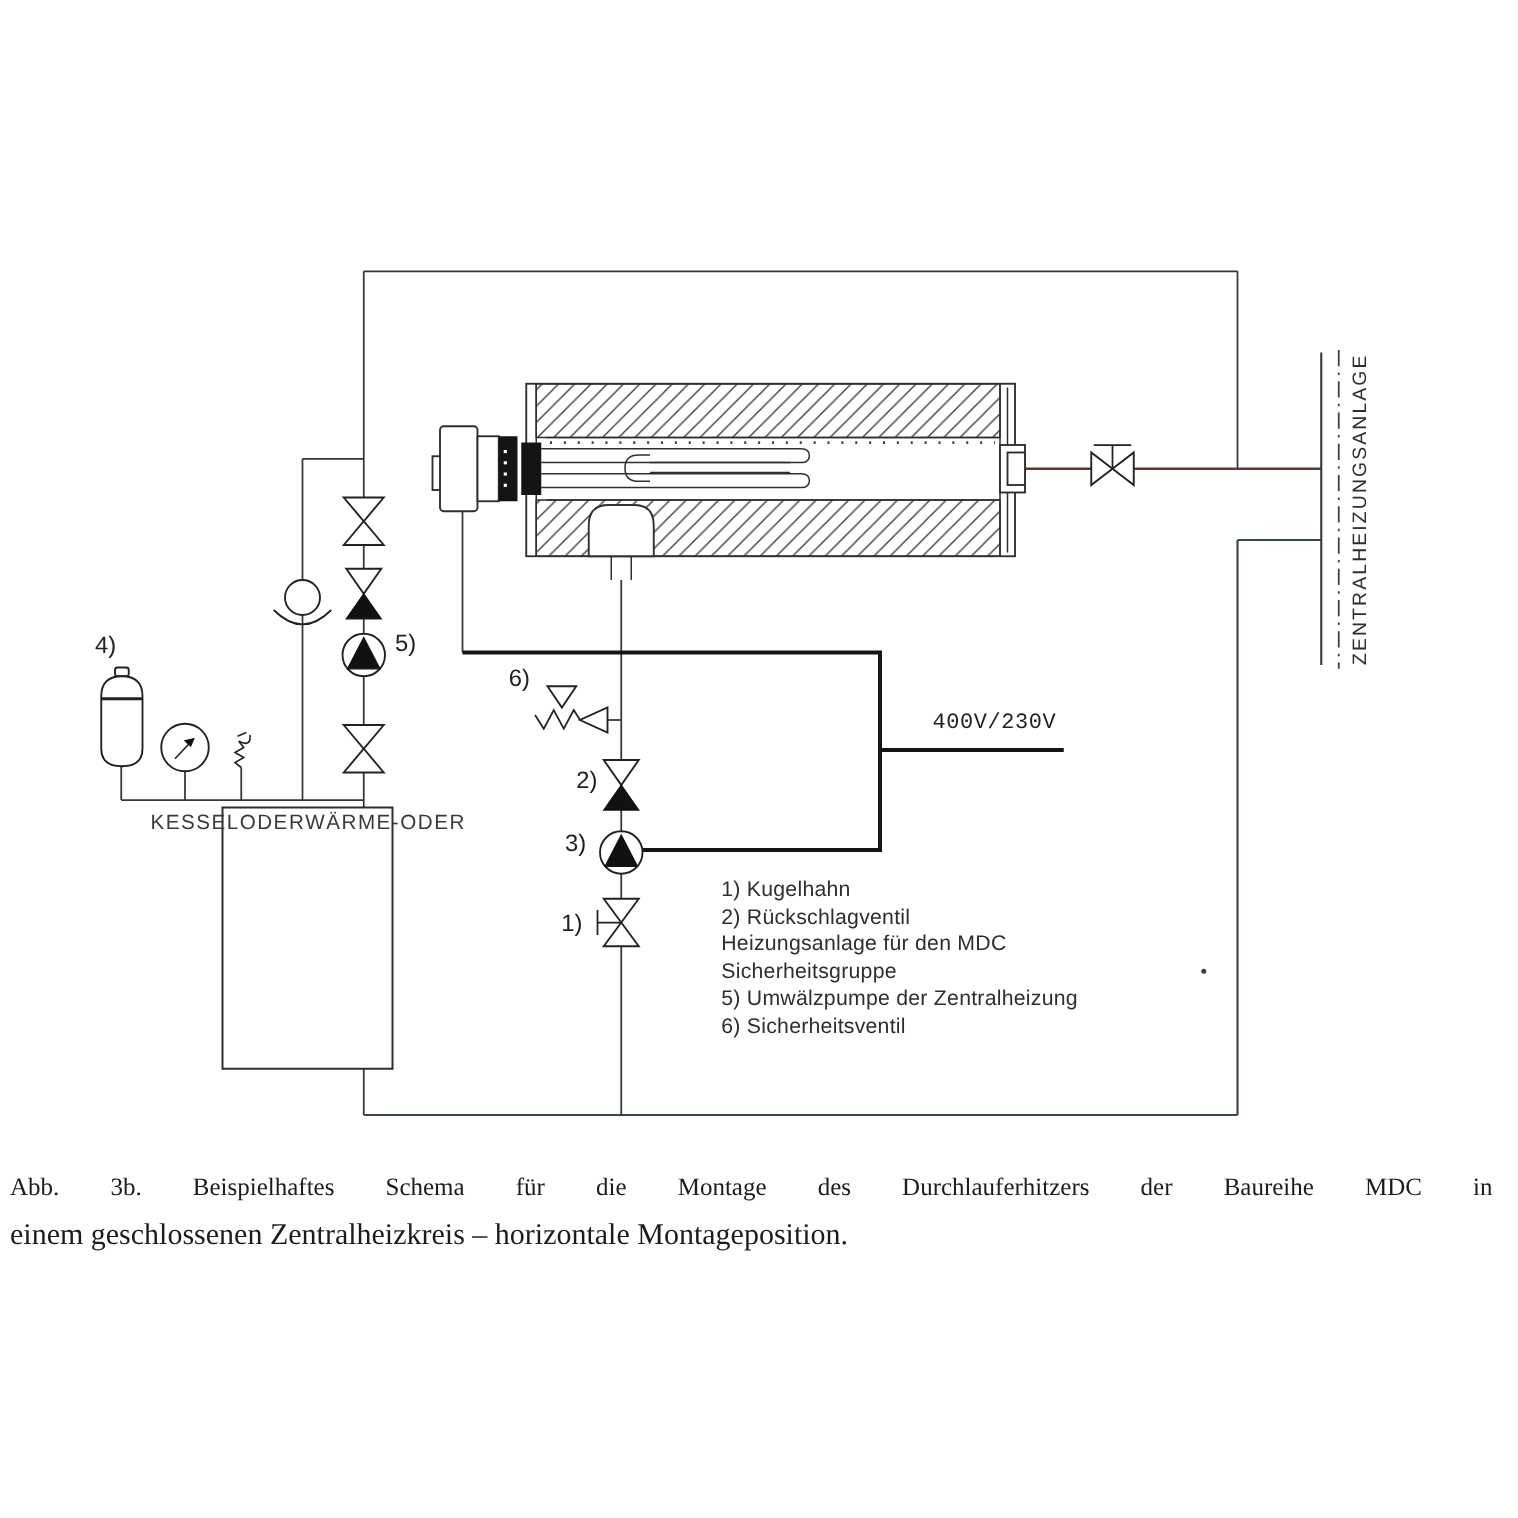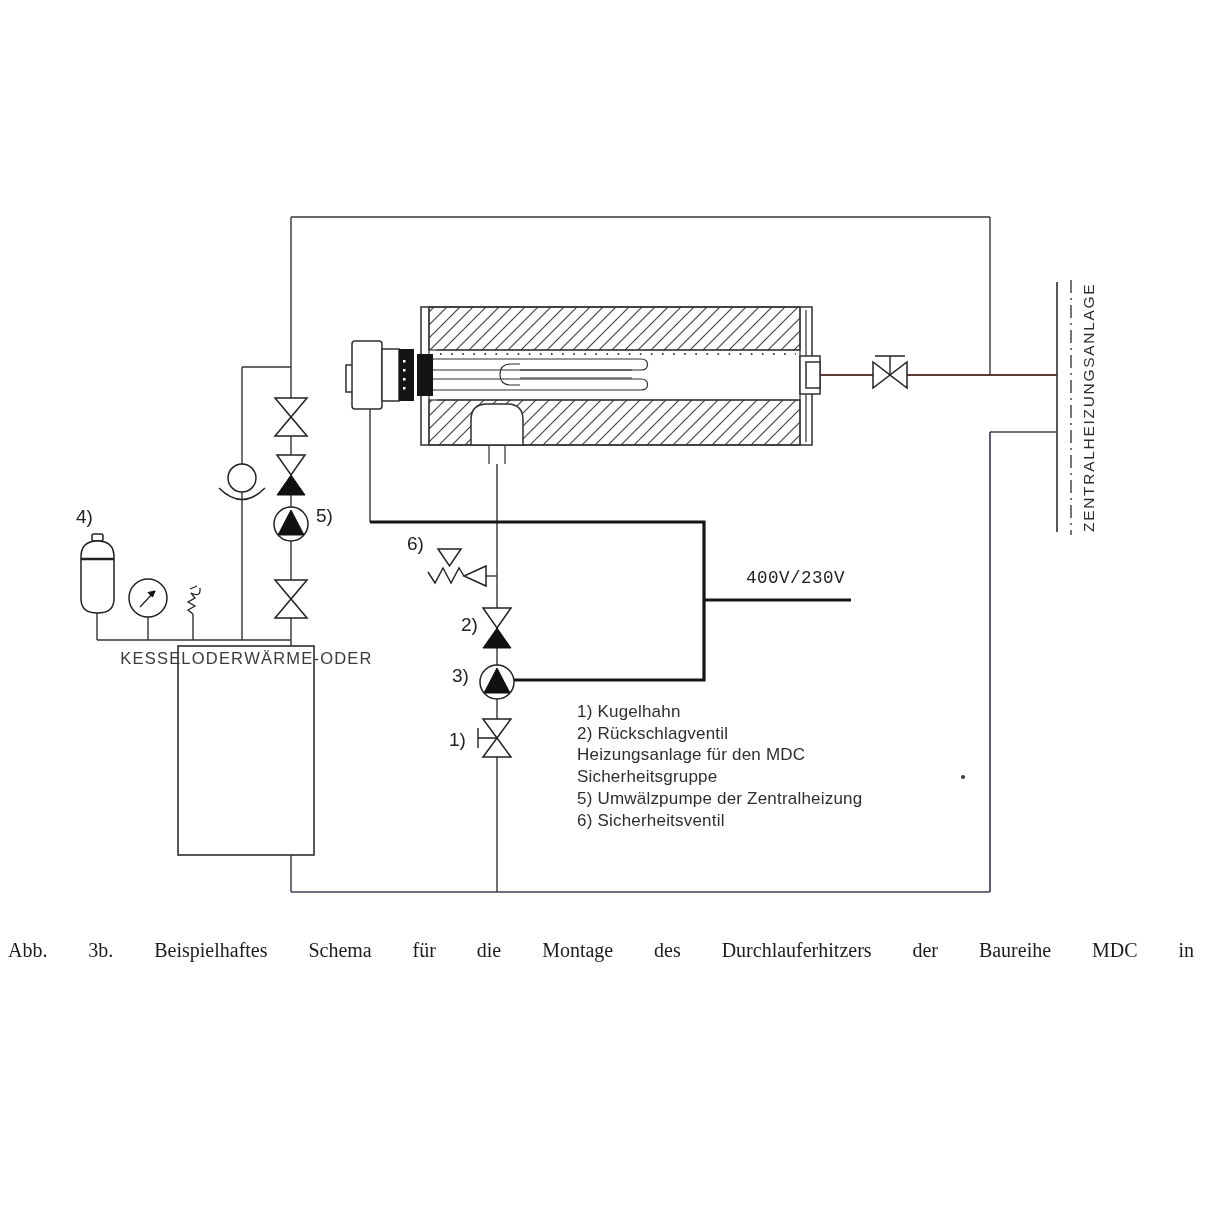--- a/index.html
+++ b/index.html
@@ -194,14 +194,15 @@
   <div class="abs legend">
     <div>1) Kugelhahn</div>
     <div>2) Rückschlagventil</div>
     <div>Heizungsanlage für den MDC</div>
     <div>Sicherheitsgruppe</div>
     <div>5) Umwälzpumpe der Zentralheizung</div>
     <div>6) Sicherheitsventil</div>
   </div>
 
   <div class="abs cap1">Abb. 3b. Beispielhaftes Schema für die Montage des Durchlauferhitzers der Baureihe MDC in</div>
+  <div class="abs cap2">einem geschlossenen Zentralheizkreis – horizontale Montageposition.</div>
 
 </div>
 
 </body></html>

